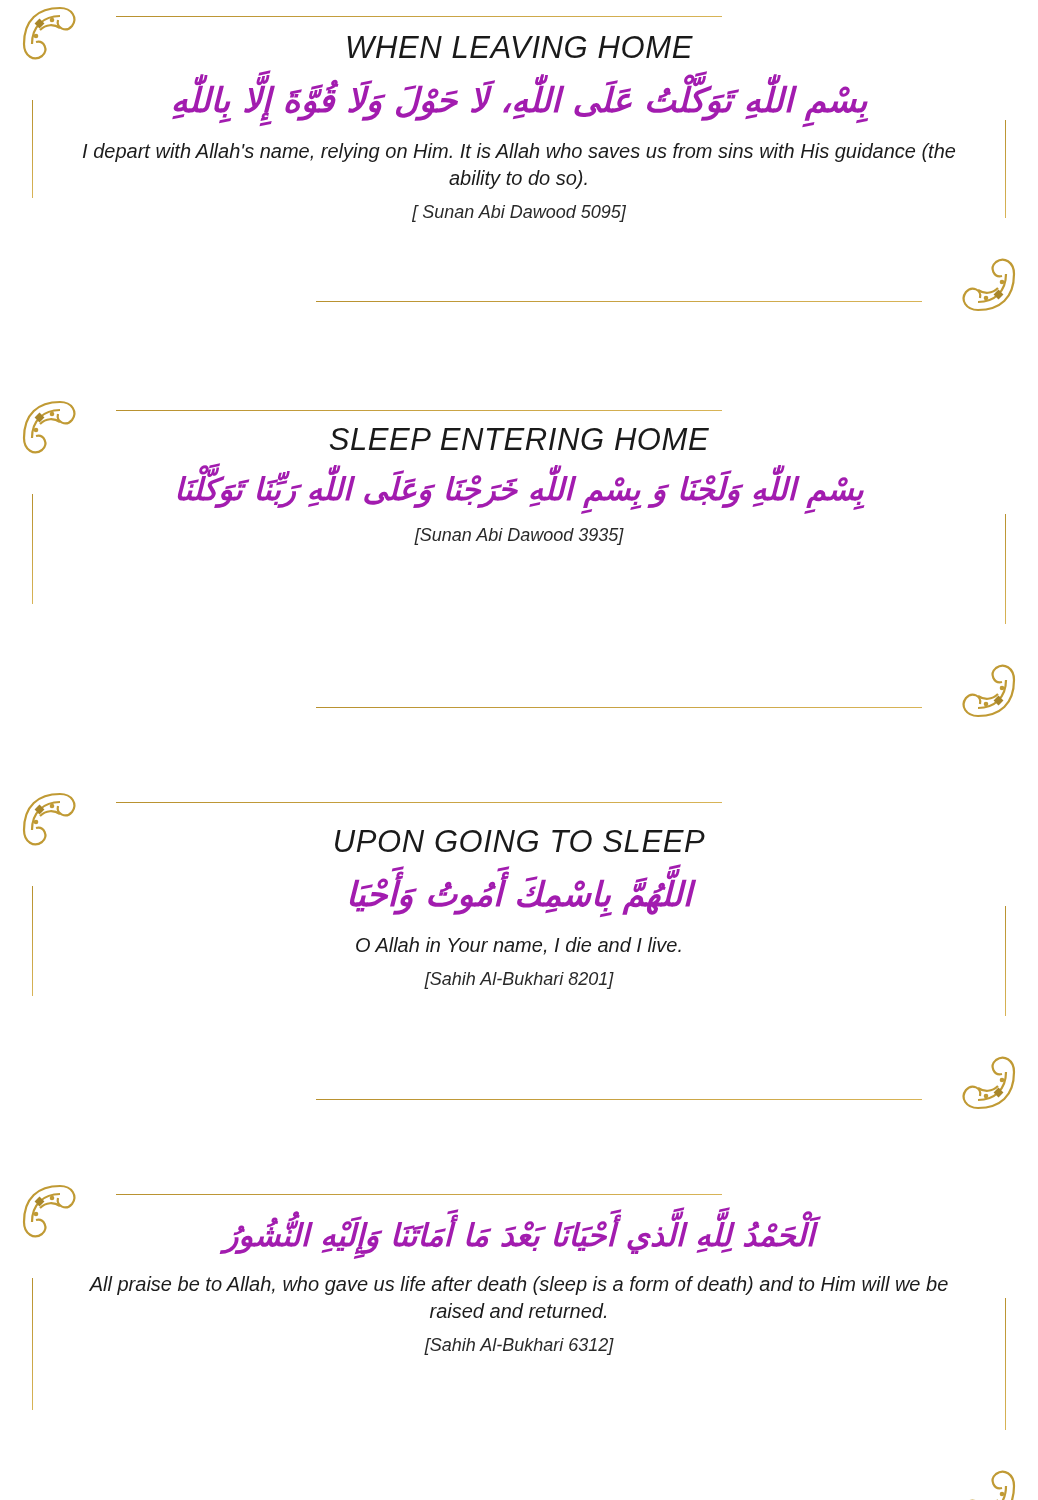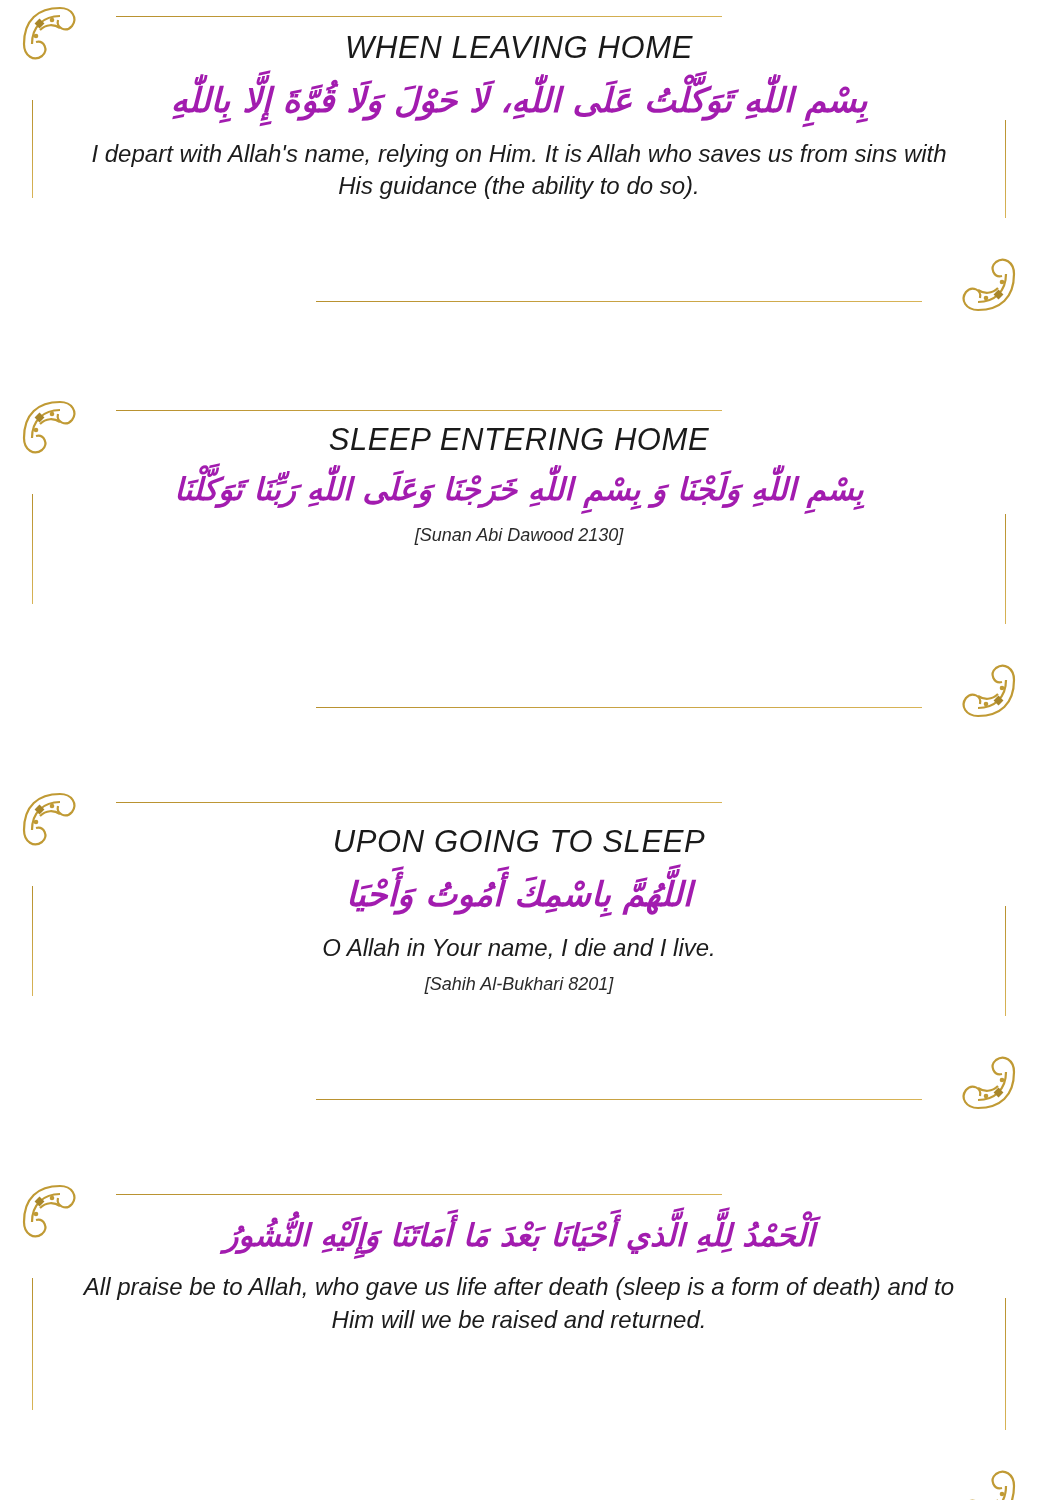--- a/index.html
+++ b/index.html
@@ -71,21 +71,21 @@
     font-weight: 700;
     line-height: 1.65;
     color: #a21caf;
     margin: 0 0 10px 0;
     white-space: nowrap;
   }
   .arabic.small { font-size: 31px; }
 
   .translation {
     text-align: center;
-    font-size: 24px;
+    font-size: 20px;
     line-height: 1.35;
     color: #1c1c1c;
     margin: 0 0 10px 0;
   }
 
   .reference {
     text-align: center;
     font-size: 18px;
     color: #2a2a2a;
     margin: 0;
@@ -136,20 +136,21 @@
       </svg>
     </div>
     <div class="rule-h" style="top:16px; left:100px; right:300px;"></div>
     <div class="rule-v" style="left:16px; top:100px; bottom:120px;"></div>
     <div class="rule-h" style="bottom:16px; left:300px; right:100px;"></div>
     <div class="rule-v" style="right:16px; top:120px; bottom:100px;"></div>
 
     <h2 class="title">WHEN LEAVING HOME</h2>
     <p class="arabic">بِسْمِ اللّٰهِ تَوَكَّلْتُ عَلَى اللّٰهِ، لَا حَوْلَ وَلَا قُوَّةَ إِلَّا بِاللّٰهِ</p>
     <p class="translation">I depart with Allah's name, relying on Him. It is Allah who saves us from sins with His guidance (the ability to do so).</p>
+    <p class="reference">[ Sunan Abi Dawood 5095]</p>
   </div>
 
   <div class="spacer-1"></div>
 
   <div class="card" id="card-2">
     <div class="corner c-tl">
       <svg viewBox="0 0 110 110" xmlns="http://www.w3.org/2000/svg">
         <g fill="none" stroke="#c09a34" stroke-width="2.2">
           <path d="M8 44 C8 20, 22 8, 44 8"></path>
           <path d="M16 44 C16 26, 28 16, 44 16"></path>
@@ -176,21 +177,21 @@
         <circle cx="20" cy="36" r="2.3" fill="#c09a34"></circle>
       </svg>
     </div>
     <div class="rule-h" style="top:16px; left:100px; right:300px;"></div>
     <div class="rule-v" style="left:16px; top:100px; bottom:120px;"></div>
     <div class="rule-h" style="bottom:16px; left:300px; right:100px;"></div>
     <div class="rule-v" style="right:16px; top:120px; bottom:100px;"></div>
 
     <h2 class="title">SLEEP ENTERING HOME</h2>
     <p class="arabic small">بِسْمِ اللّٰهِ وَلَجْنَا وَ بِسْمِ اللّٰهِ خَرَجْنَا وَعَلَى اللّٰهِ رَبِّنَا تَوَكَّلْنَا</p>
-    <p class="reference">[Sunan Abi Dawood 2130]</p>
+    <p class="reference">[Sunan Abi Dawood 3935]</p>
   </div>
 
   <div class="spacer-2"></div>
 
   <div class="card" id="card-3">
     <div class="corner c-tl">
       <svg viewBox="0 0 110 110" xmlns="http://www.w3.org/2000/svg">
         <g fill="none" stroke="#c09a34" stroke-width="2.2">
           <path d="M8 44 C8 20, 22 8, 44 8"></path>
           <path d="M16 44 C16 26, 28 16, 44 16"></path>
@@ -259,15 +260,16 @@
         <circle cx="20" cy="36" r="2.3" fill="#c09a34"></circle>
       </svg>
     </div>
     <div class="rule-h" style="top:16px; left:100px; right:300px;"></div>
     <div class="rule-v" style="left:16px; top:100px; bottom:120px;"></div>
 
     <div class="rule-v" style="right:16px; top:120px; bottom:100px;"></div>
 
     <p class="arabic small">اَلْحَمْدُ لِلَّهِ الَّذي أَحْيَانَا بَعْدَ مَا أَمَاتَنَا وَإِلَيْهِ النُّشُورُ</p>
     <p class="translation">All praise be to Allah, who gave us life after death (sleep is a form of death) and to Him will we be raised and returned.</p>
+    <p class="reference">[Sahih  Al-Bukhari 6312]</p>
   </div>
 
 </div>
 
 </body></html>

